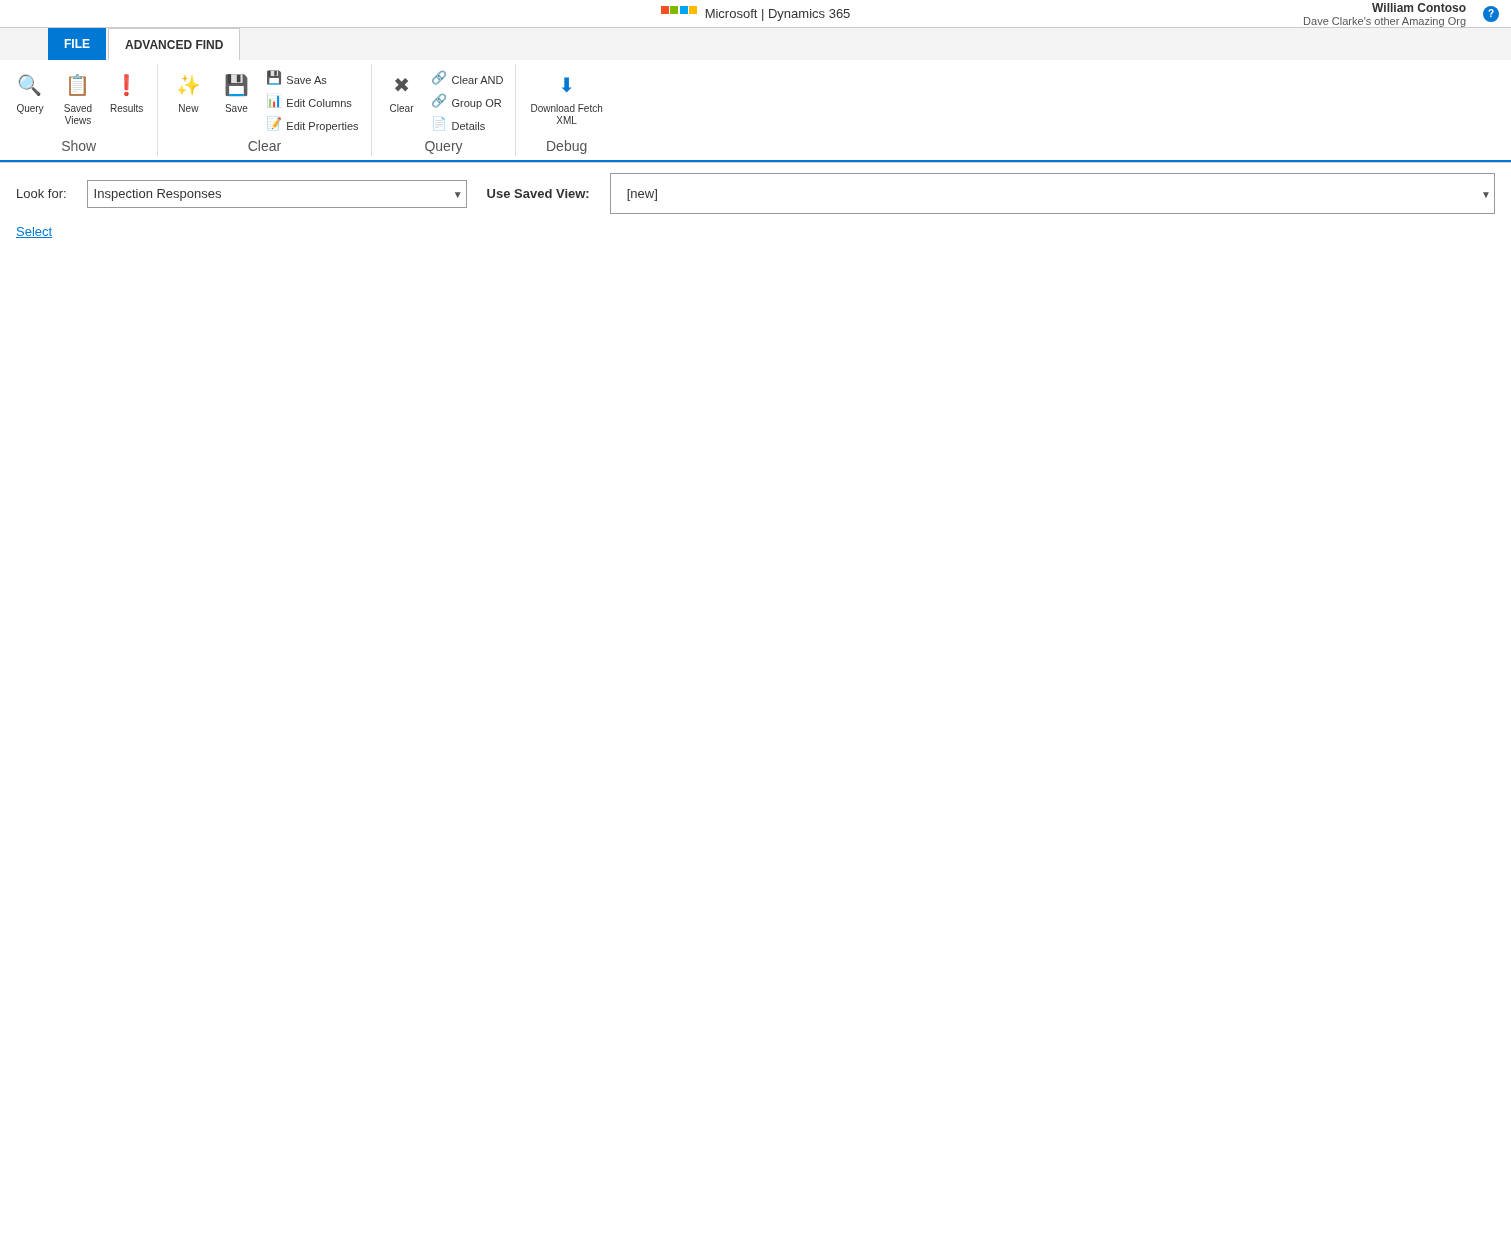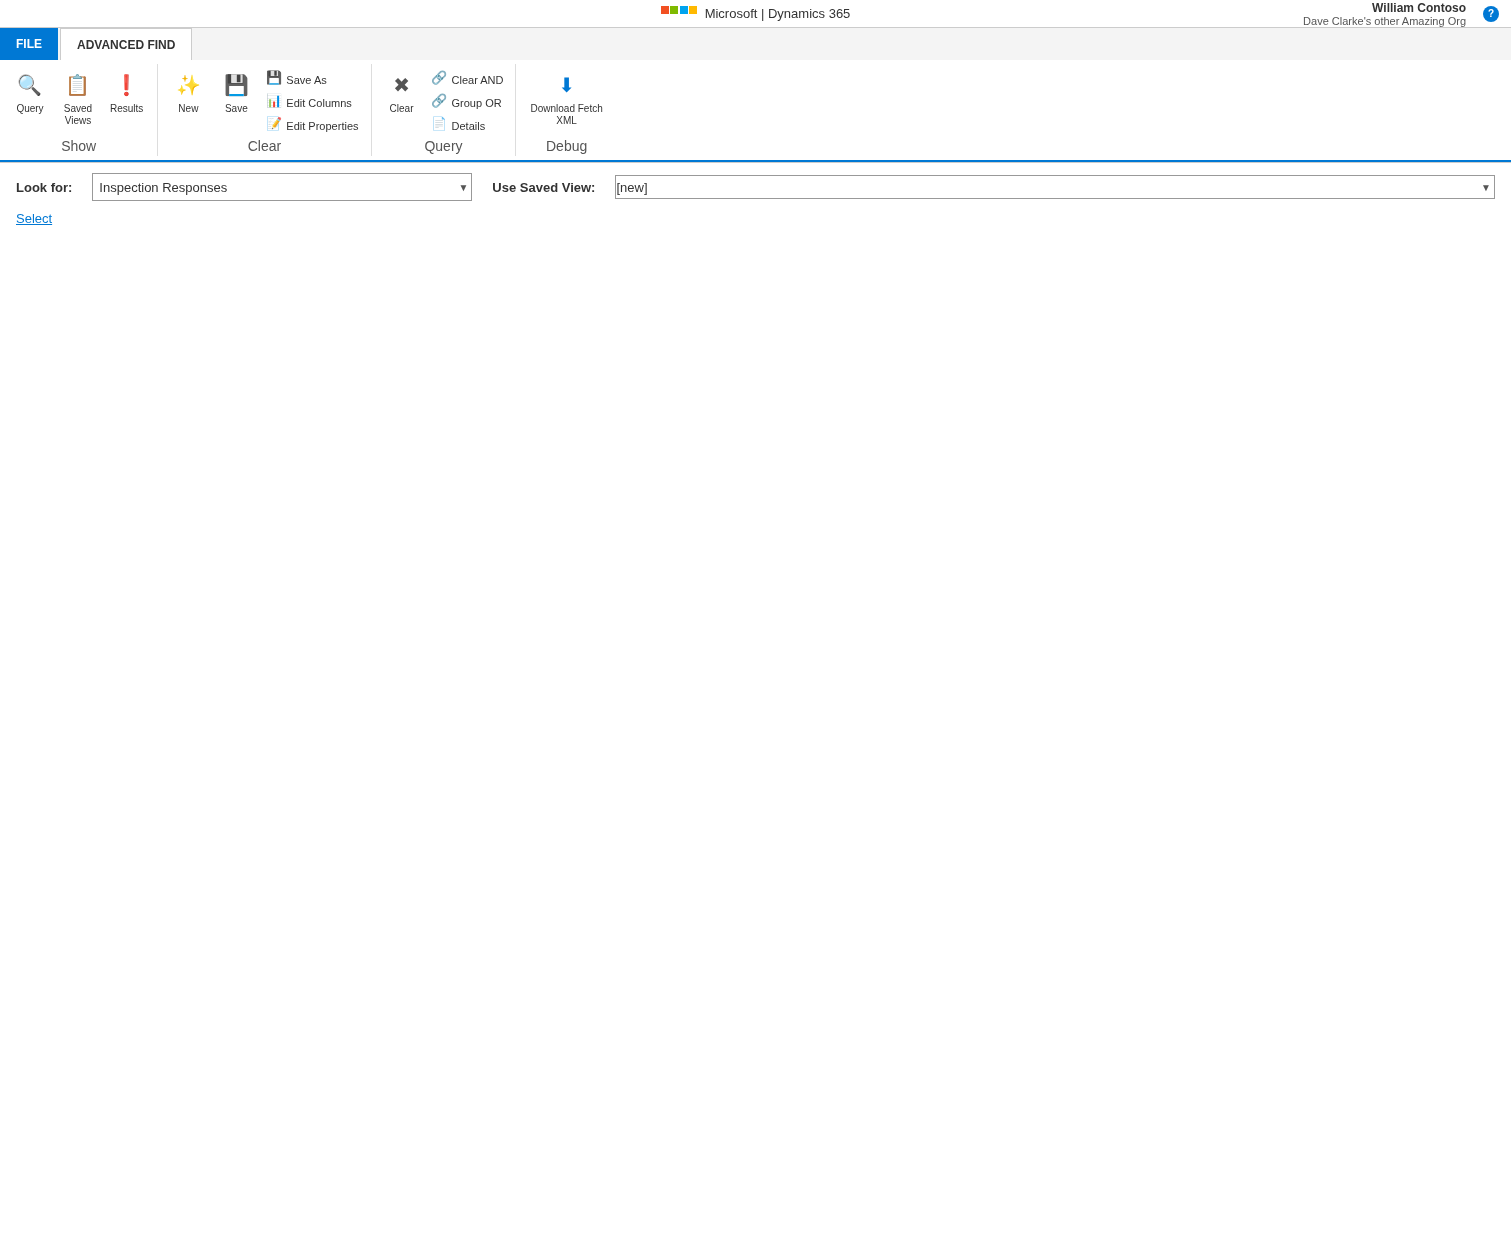--- a/index.html
+++ b/index.html
@@ -65,21 +65,21 @@
       align-items: center;
     }
     .file-tab {
       background: #0078d4;
       color: #fff;
       padding: 6px 16px;
       font-size: 12px;
       font-weight: 600;
       cursor: pointer;
       height: 32px;
-      display: flex; align-items: center;
+      display: flex; align-items: center; margin-left: 48px;
     }
     .advanced-find-tab {
       background: #fff;
       border: 1px solid #ccc;
       border-bottom: none;
       padding: 15px 16px;
       font-size: 12px;
       font-weight: 600;
       cursor: pointer;
       height: 32px;
@@ -166,21 +166,21 @@
       position: relative;
     }
     .lookup-row {
       display: flex;
       align-items: center;
       gap: 20px;
       margin-bottom: 10px;
     }
     .lookup-label {
       font-size: 13px;
-      font-weight: 700;
+      font-weight: 400;
       white-space: nowrap;
     }
     .lookup-select-wrapper {
       position: relative;
     }
     .lookup-select {
       width: 380px;
       height: 28px;
       border: 1px solid #999;
       background: #fff;
@@ -202,25 +202,25 @@
       font-size: 13px;
       font-weight: 600;
       white-space: nowrap;
     }
     .saved-view-select-wrapper {
       position: relative;
       flex: 1;
     }
     .saved-view-select {
       width: 100%;
-      height: 24px;
+      height: 41px;
       border: 1px solid #999;
       background: #fff;
       font-size: 13px;
-      padding: 2px 24px 2px 0;
+      padding: 2px 24px 2px 16px;
       appearance: none;
       cursor: pointer;
       color: #333;
     }
 
     
     .select-btn-row {
       margin-bottom: 8px;
     }
     .select-link {

